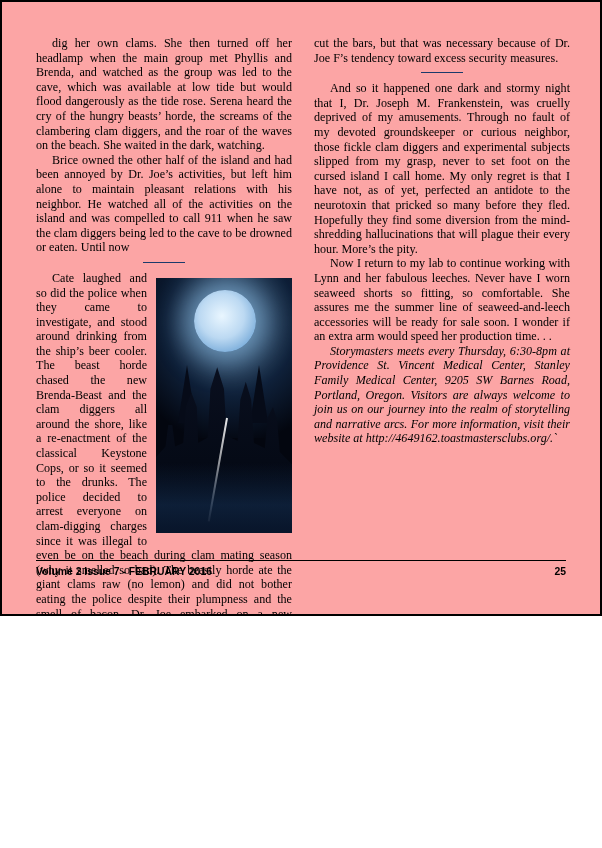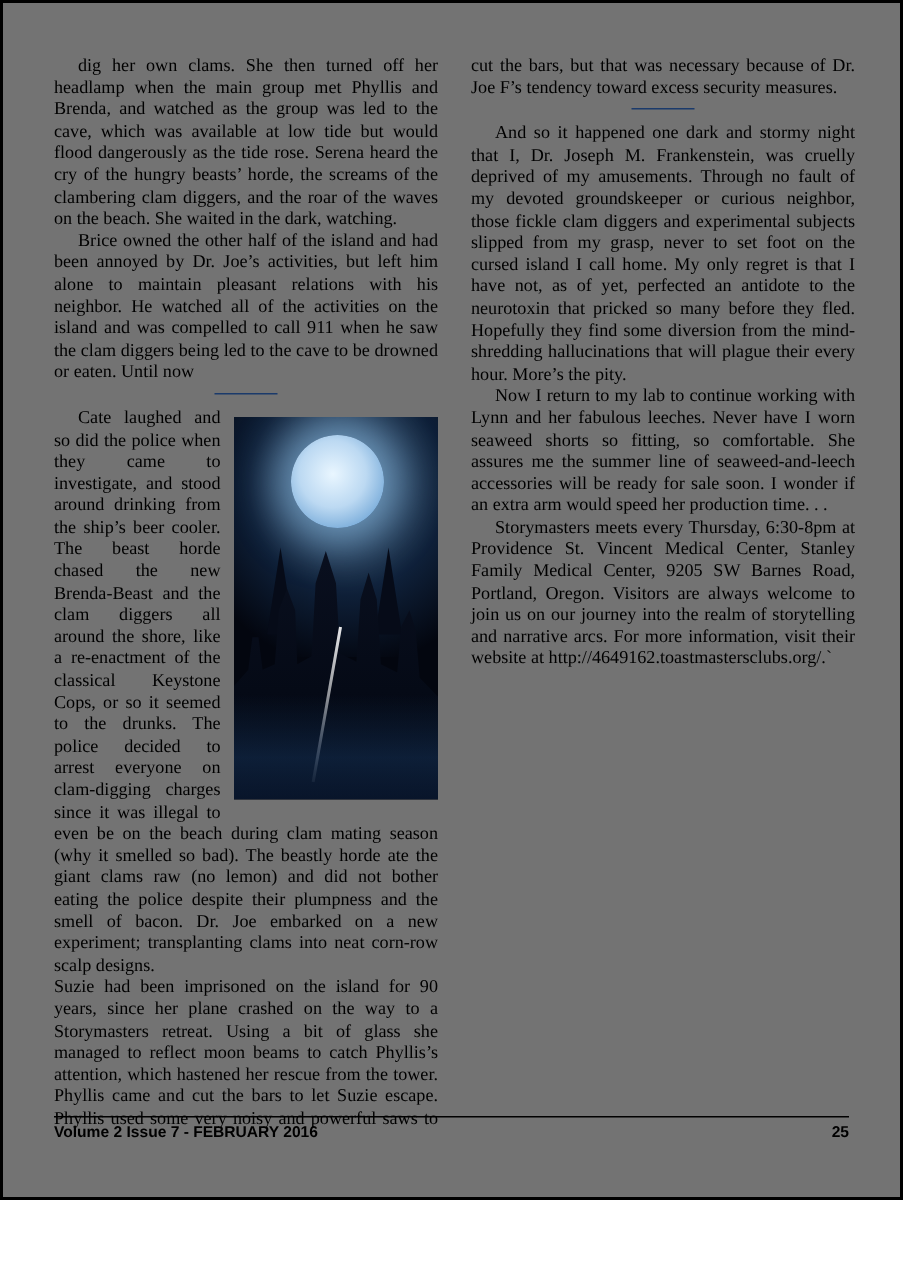--- a/index.html
+++ b/index.html
@@ -6,22 +6,22 @@
     margin: 0;
     padding: 0;
     background: #ffffff;
   }
   body {
     font-family: "Liberation Serif", serif;
   }
   .page {
     position: relative;
     width: 602px;
-    height: 800px;
-    background: #737373;
+    height: 616px;
+    background: #fca5a5;
     box-sizing: border-box;
     border: 2px solid #000000;
     overflow: hidden;
   }
   .content {
     position: absolute;
     left: 34px;
     top: 34px;
     width: 534px;
     height: 740px;
@@ -115,21 +115,21 @@
     transform-origin: top center;
   }
   .haze {
     position: absolute;
     left: 0;
     bottom: 0;
     width: 136px;
     height: 70px;
     background: linear-gradient(180deg, rgba(20,50,90,0) 0%, rgba(25,60,105,0.45) 60%, rgba(10,25,50,0.8) 100%);
   }
-  .italic { }
+  .italic { font-style: italic; }
   .footer {
     position: absolute;
     left: 34px;
     right: 34px;
     bottom: 28px;
     height: 20px;
     border-top: 1px solid #000000;
     padding-top: 5px;
     display: flex;
     justify-content: space-between;

